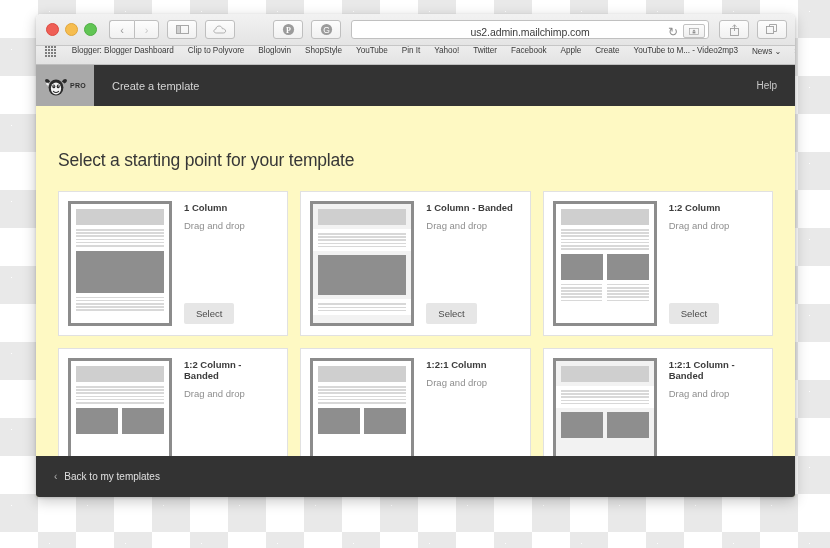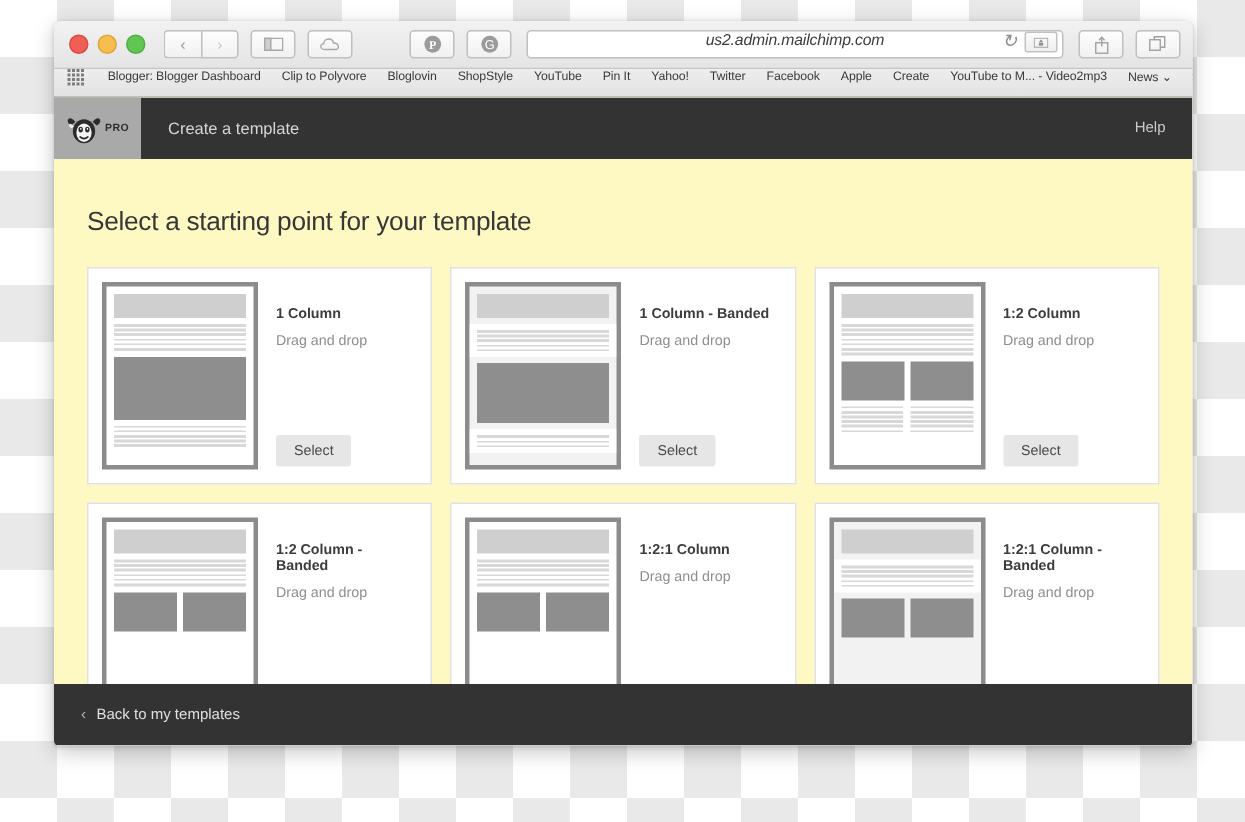--- a/index.html
+++ b/index.html
@@ -83,25 +83,24 @@
   .tgap { width: 8px; }
 
   .url-wrap {
     flex: 1;
     margin: 0 10px;
     height: 19px;
     background: #ffffff;
     border: 1px solid #c0c0c0;
     border-radius: 3px;
     display: flex;
-    align-items: flex-start;
+    align-items: flex-end;
     justify-content: center;
     position: relative;
     box-sizing: border-box;
-    font-style: italic;
   }
   .url-text {
     font-size: 10.5px;
     color: #3c3c3c;
     letter-spacing: -0.1px;
   }
   .reload {
     position: absolute;
     right: 30px;
     color: #8e8e8e;
@@ -194,21 +193,21 @@
   .help-link {
     display: flex;
     align-items: center;
     padding-right: 18px;
     font-size: 10px;
     color: #c9c9c9;
   }
 
   
   .content {
-    padding: 0 22px;
+    padding: 13px 22px;
     position: relative;
     height: 370px;
     overflow: hidden;
   }
   .page-title {
     font-size: 17.5px;
     color: #373737;
     font-weight: normal;
     margin: 31px 0 0 0;
     letter-spacing: -0.2px;
@@ -278,21 +277,21 @@
     flex: 1;
     padding-left: 12px;
     display: flex;
     flex-direction: column;
     position: relative;
   }
   .tname {
     font-size: 9.5px;
     color: #3c3c3c;
     font-weight: bold;
-    margin-top: 16px;
+    margin-top: 1px;
   }
   .tsub {
     font-size: 9.5px;
     color: #8e8e8e;
     margin-top: 7px;
   }
   .select-btn {
     position: absolute;
     left: 12px;
     bottom: 2px;

